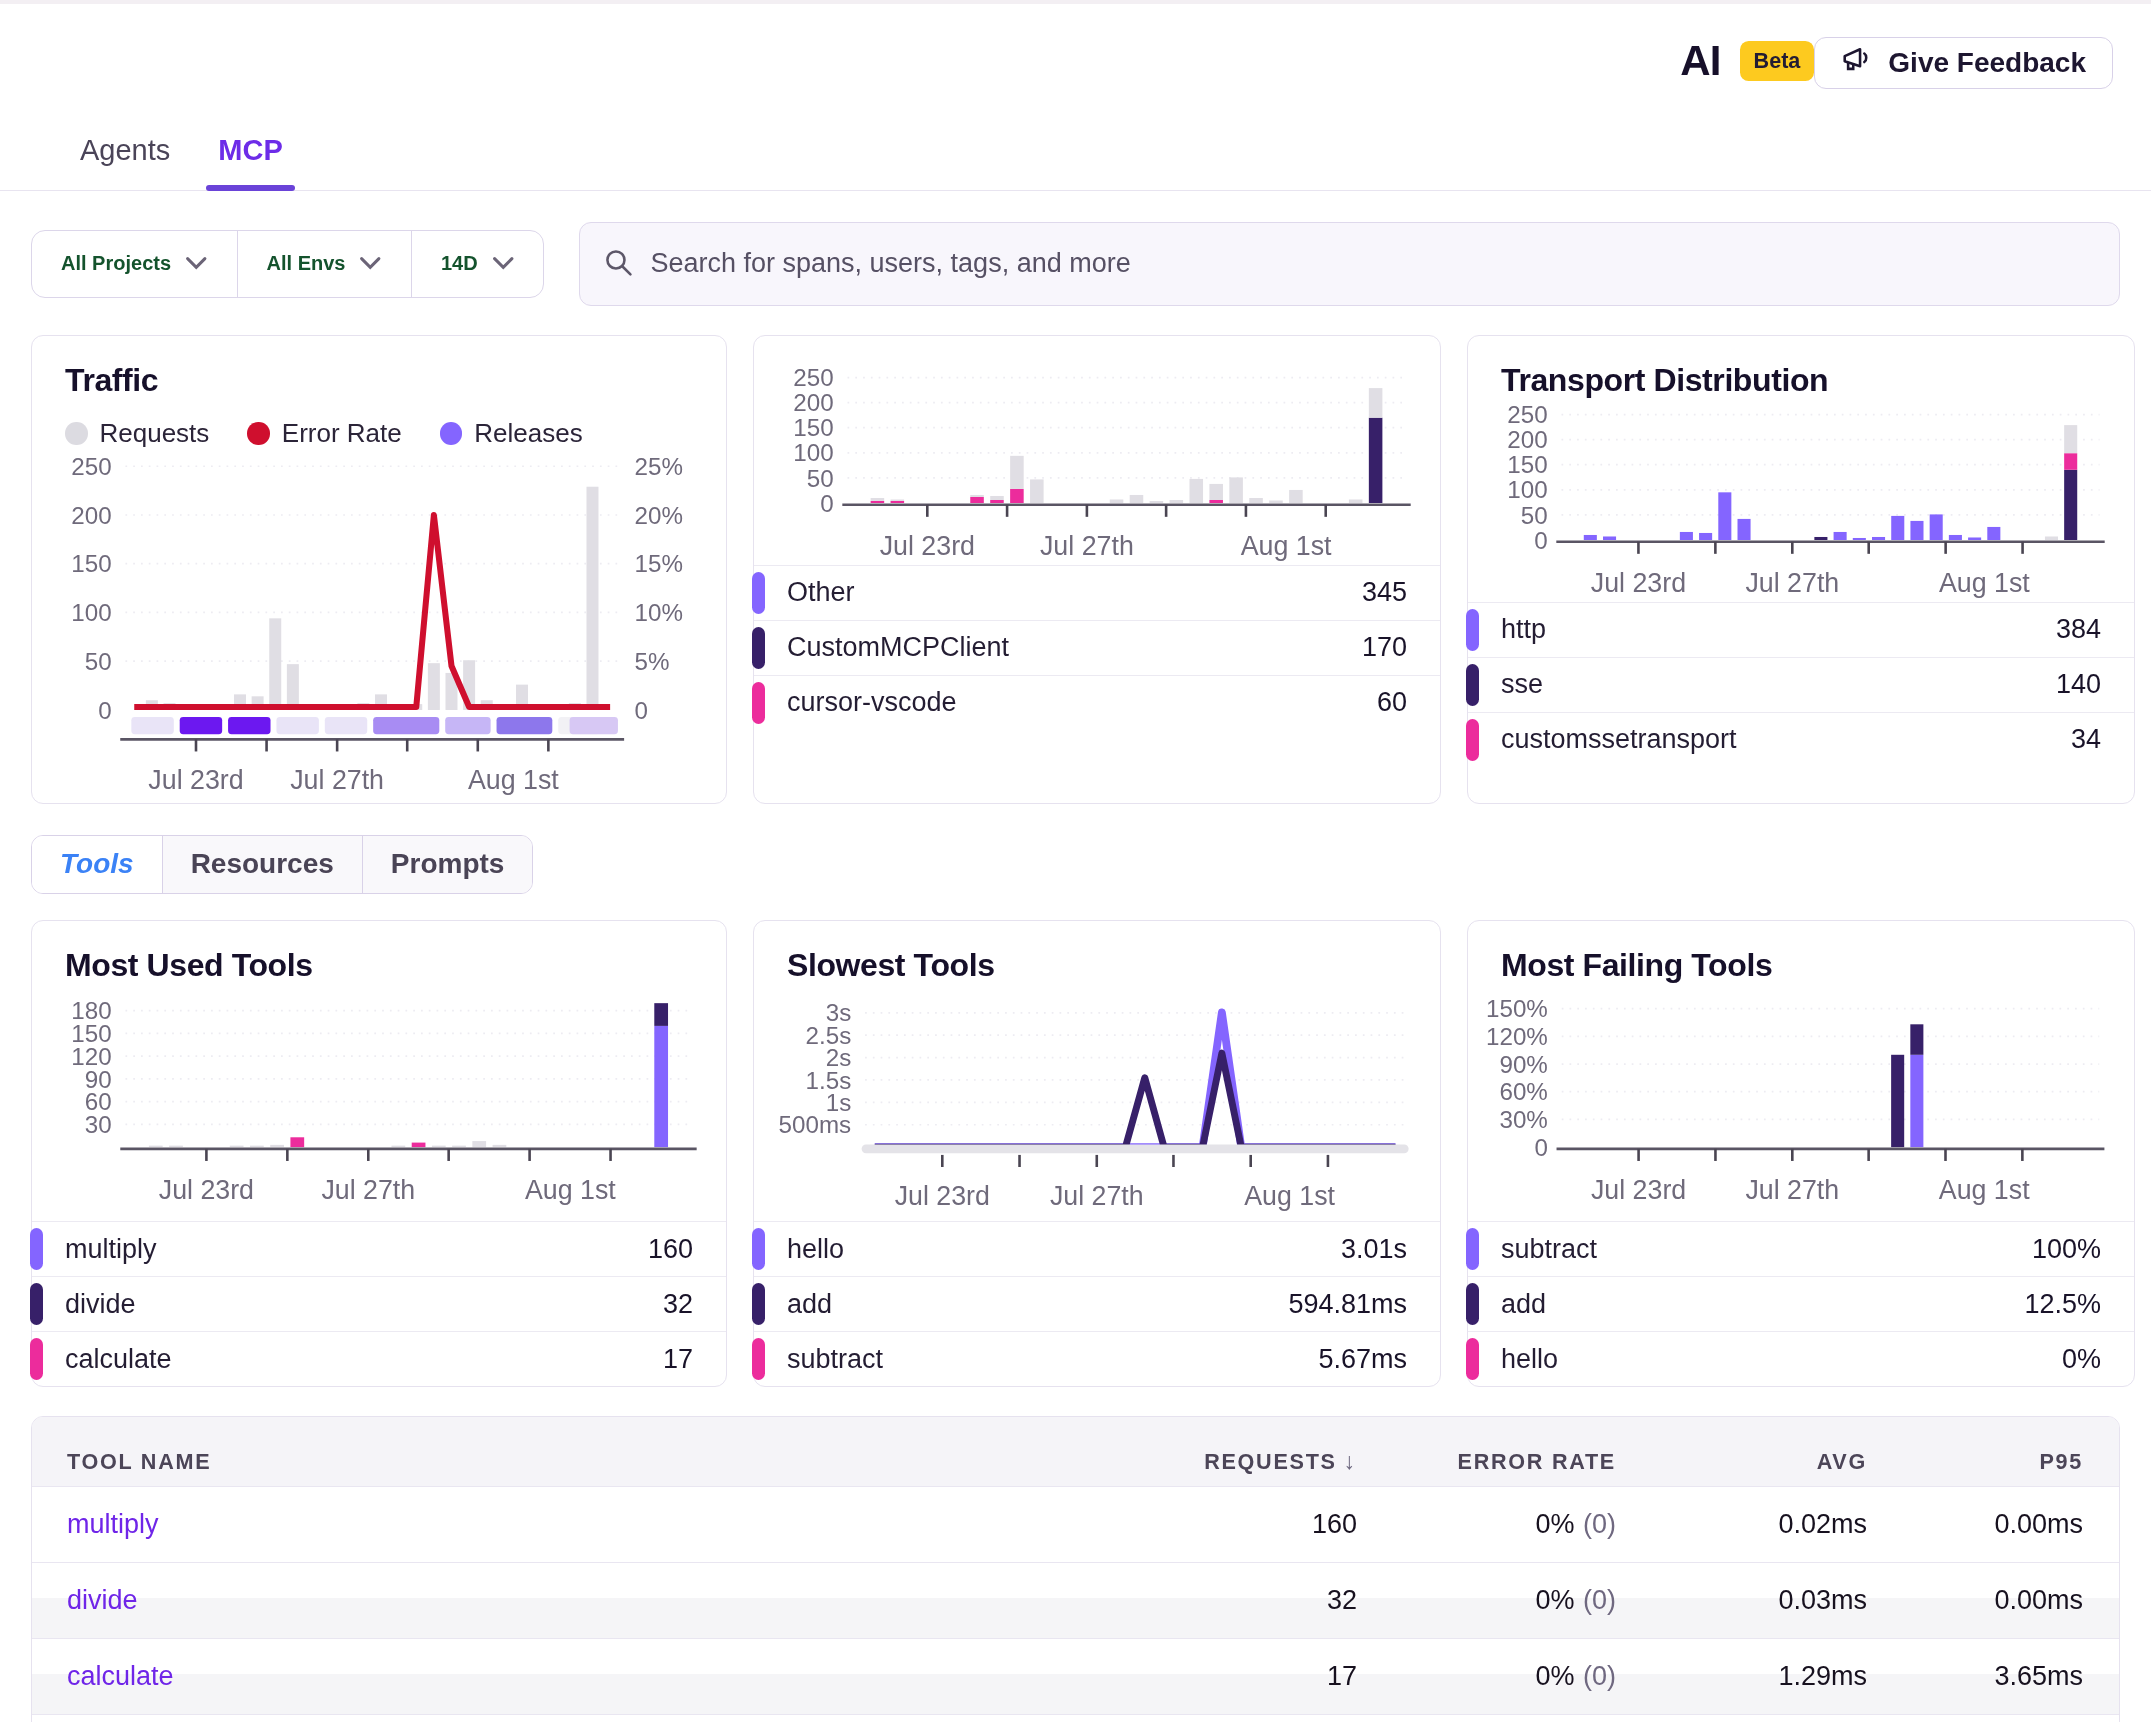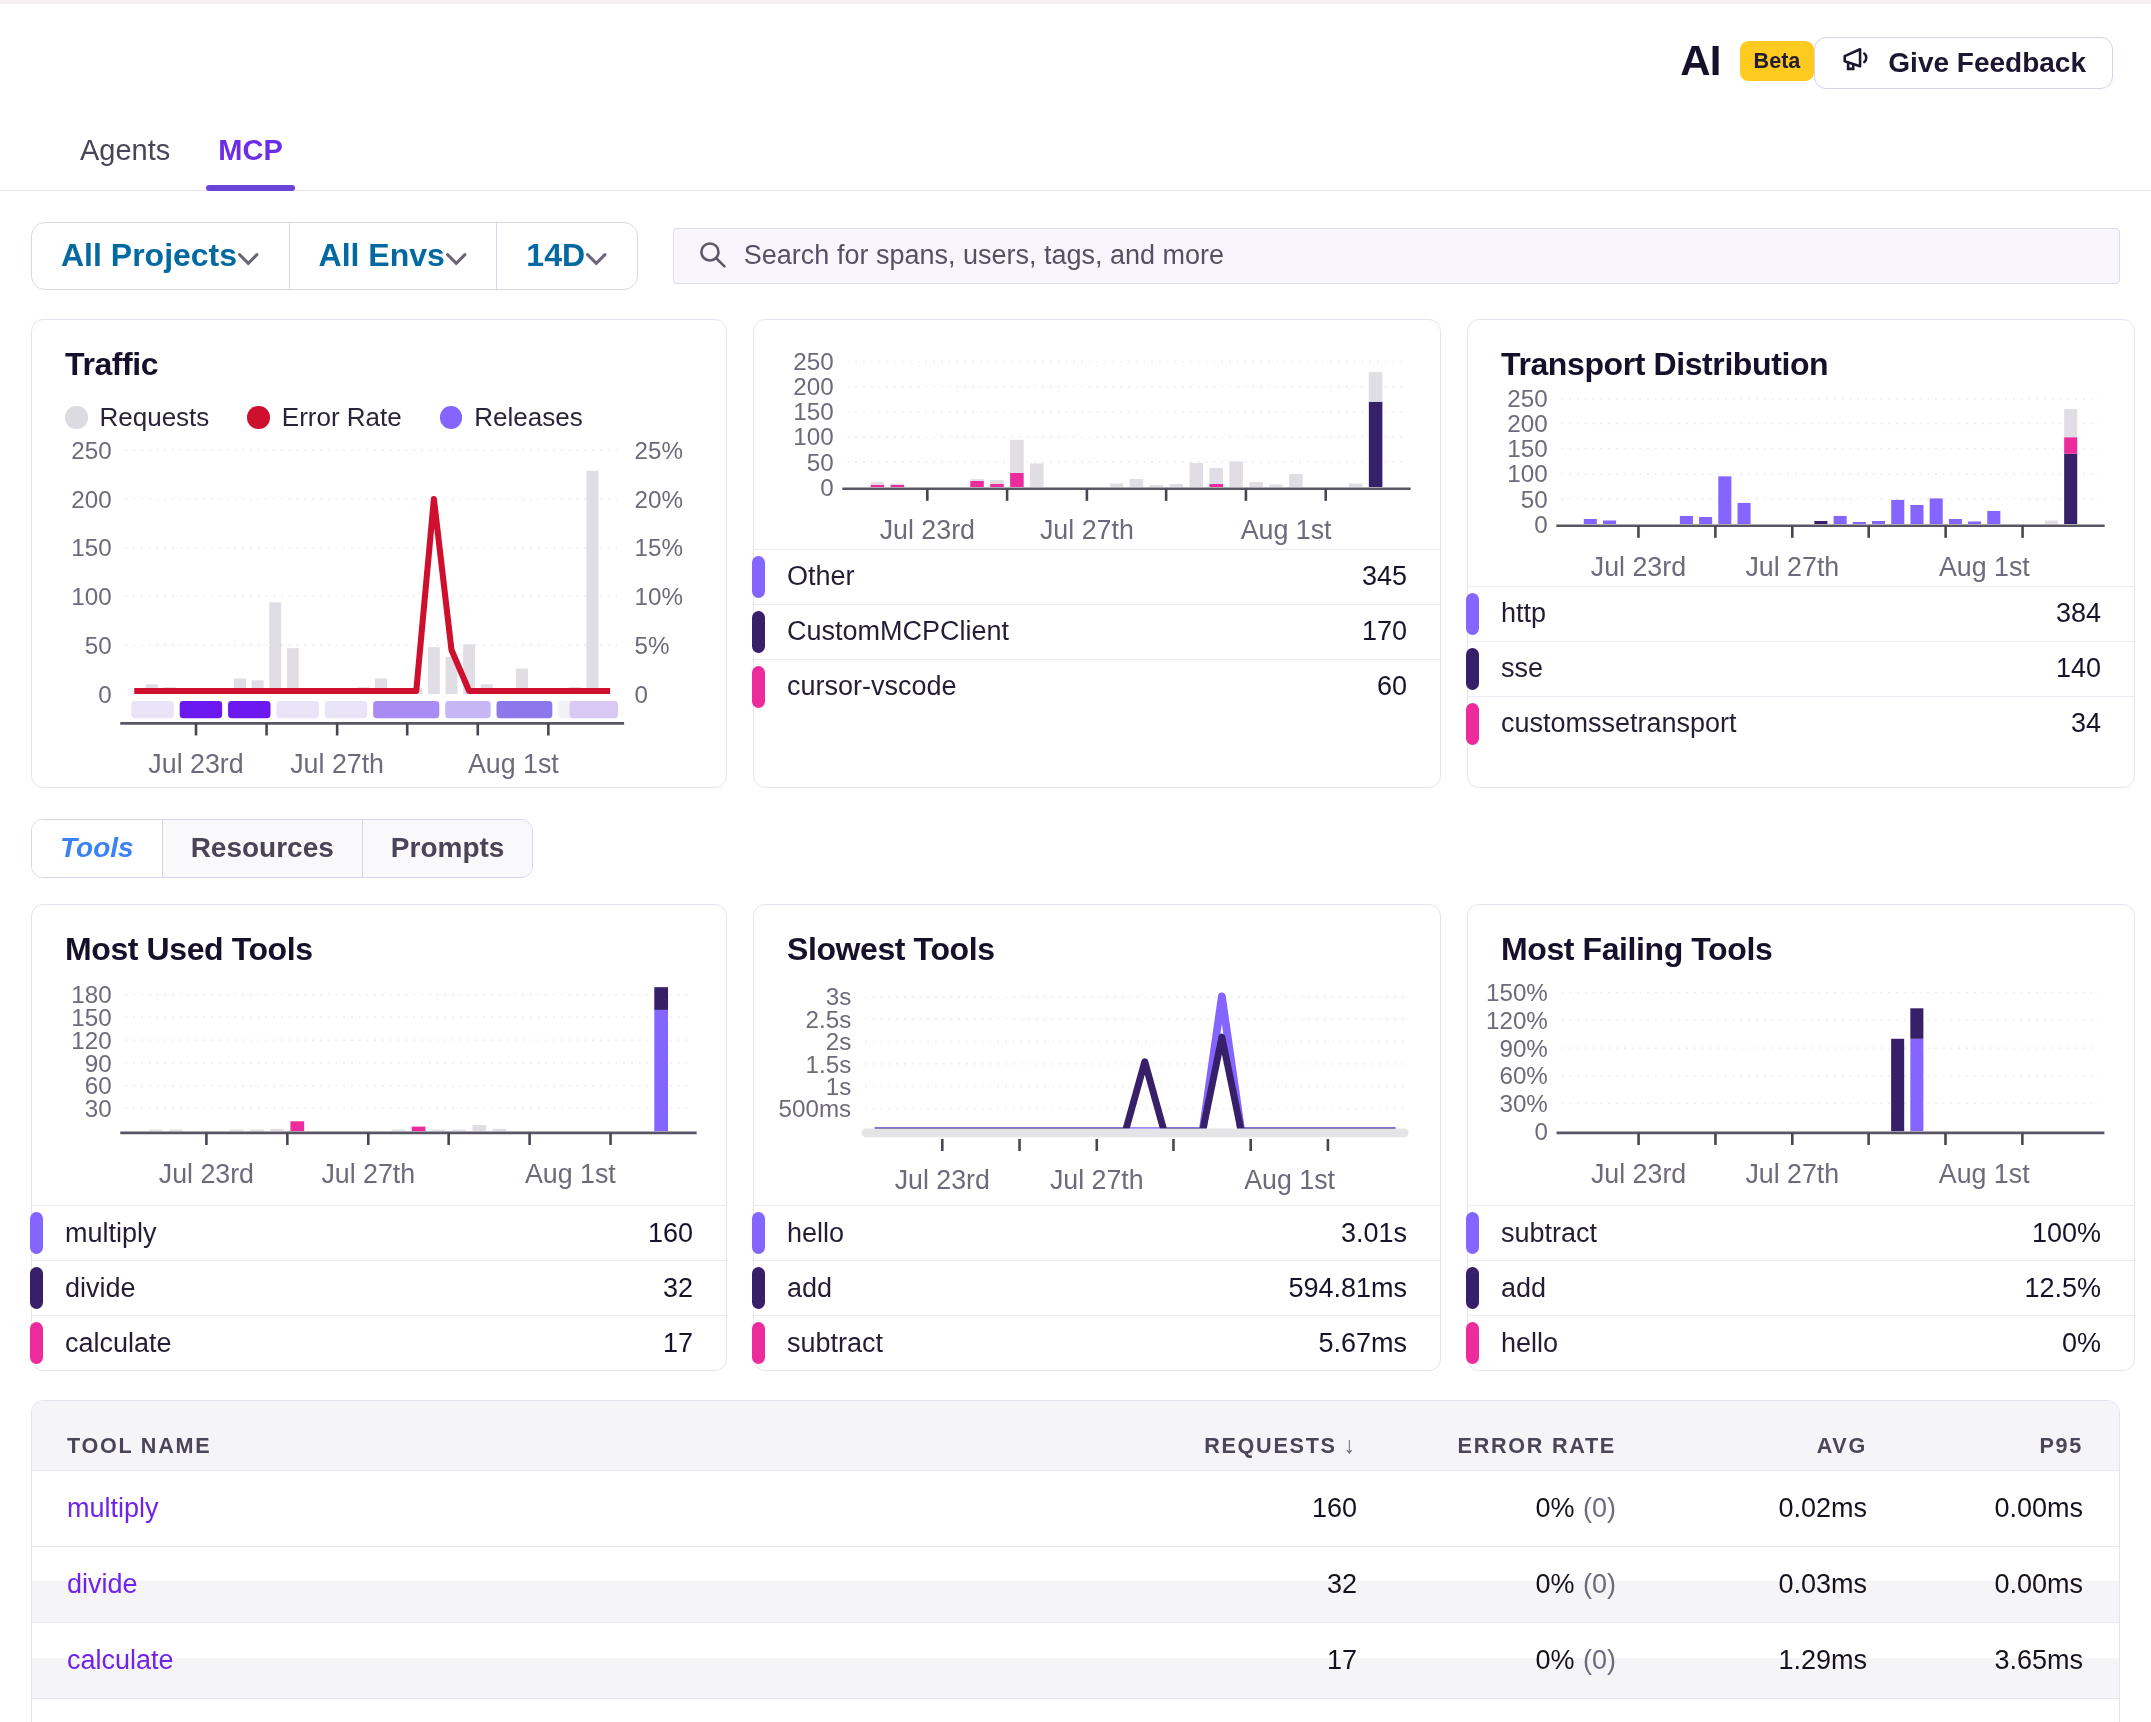--- a/index.html
+++ b/index.html
@@ -14,25 +14,25 @@
   .feedback-btn { display:flex; align-items:center; gap:14px; height: 52px; padding: 0 26px;
     border: 1.7px solid #d8d1e8; border-radius: 12px; background:#fff; font-size: 28px; font-weight: 700; color:#1d1630; cursor:pointer; }
   
   .tabs { display:flex; gap: 48px; padding: 45px 0 0 80px; border-bottom: 1.7px solid #e8e4f0; }
   .tab { font-size: 29px; padding-bottom: 22.5px; position: relative; color:#4a4458; cursor:pointer; }
   .tab.active { color:#6d2ce8; font-weight: 700; }
   .tab.active .underline { position:absolute; left:-12px; right:-12px; bottom:-1.7px; height:6px; border-radius:3.5px; background:#6a43d8; }
   
   .filters { display:flex; gap: 35px; padding: 31px 31px 0 31px; align-items:center; }
   .seg { display:flex; border:1.7px solid #dcd6ea; border-radius: 14px; background:#fff; overflow:hidden; }
-  .seg-item { display:flex; align-items:center; height: 66px; padding: 0 29px;
-    font-size: 32px; font-weight: 700; color:#0369a1; cursor:pointer; }
+  .seg-item { display:flex; align-items:center; gap:14px; height: 66px; padding: 0 29px;
+    font-size: 20px; font-weight: 700; color:#14532d; cursor:pointer; }
   .seg-item + .seg-item { border-left: 1.7px solid #dcd6ea; }
-  .search { flex:1; display:flex; align-items:center; gap: 17.3px; height: 56px; padding: 0 24px;
-    background:#f8f6fc; border: 1.7px solid #dfd9ec; border-radius: 4px; cursor:text; }
+  .search { flex:1; display:flex; align-items:center; gap: 17.3px; height: 84px; padding: 0 24px;
+    background:#f8f6fc; border: 1.7px solid #dfd9ec; border-radius: 12px; cursor:text; }
   .search-ph { font-size: 27px; color:#565064; }
   
   .cards { display:grid; grid-template-columns: repeat(3, 1fr); gap: 26px; padding: 29px 31px 0 31px; }
   .card { background:#fff; border:1.7px solid #e6e2ef; border-radius: 12px; position: relative; padding-top: 26px; }
   .card-title { font-size: 32px; font-weight: 800; color:#16102a; padding: 0 33px; letter-spacing:-0.4px; }
   .dot-legend { display:flex; gap: 38px; padding: 19px 33px 0 33px; }
   .dot-item { display:flex; align-items:center; gap: 12px; font-size: 26px; color:#2b2438; }
   .dot { width: 22.5px; height: 22.5px; border-radius: 50%; }
   .chart { width: 100%; padding: 5.2px 12px 0 7px; }
   .lrow { position:relative; display:flex; align-items:center; height: 55px; border-top:1.7px solid #eceaf2; padding: 0 33px; cursor:pointer; }

